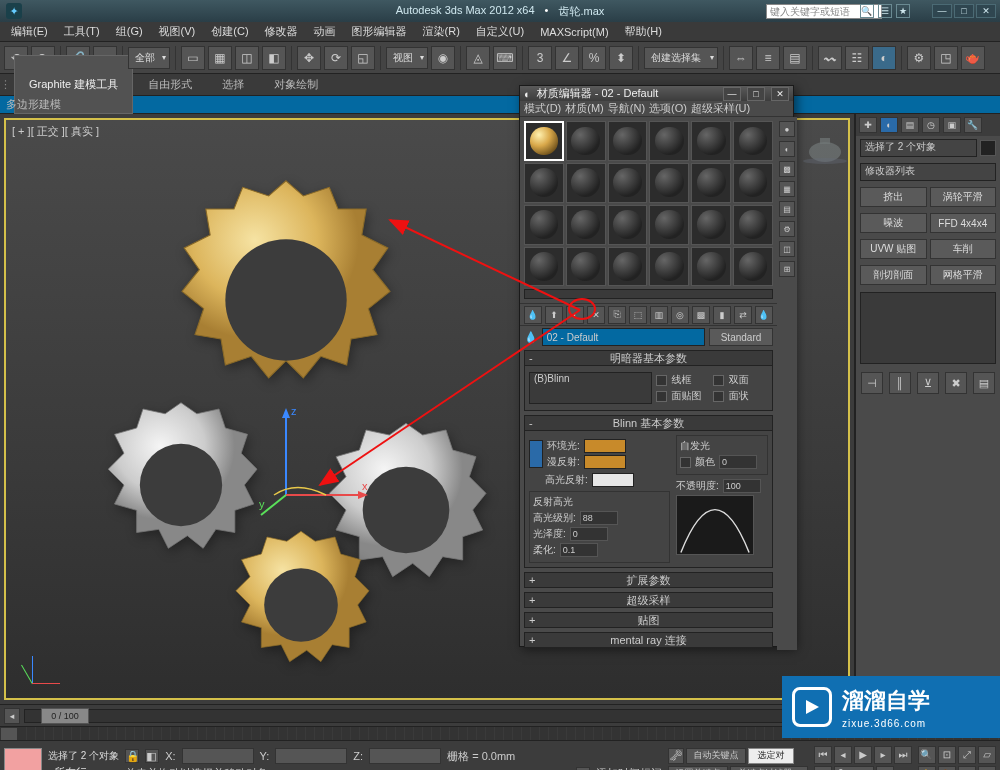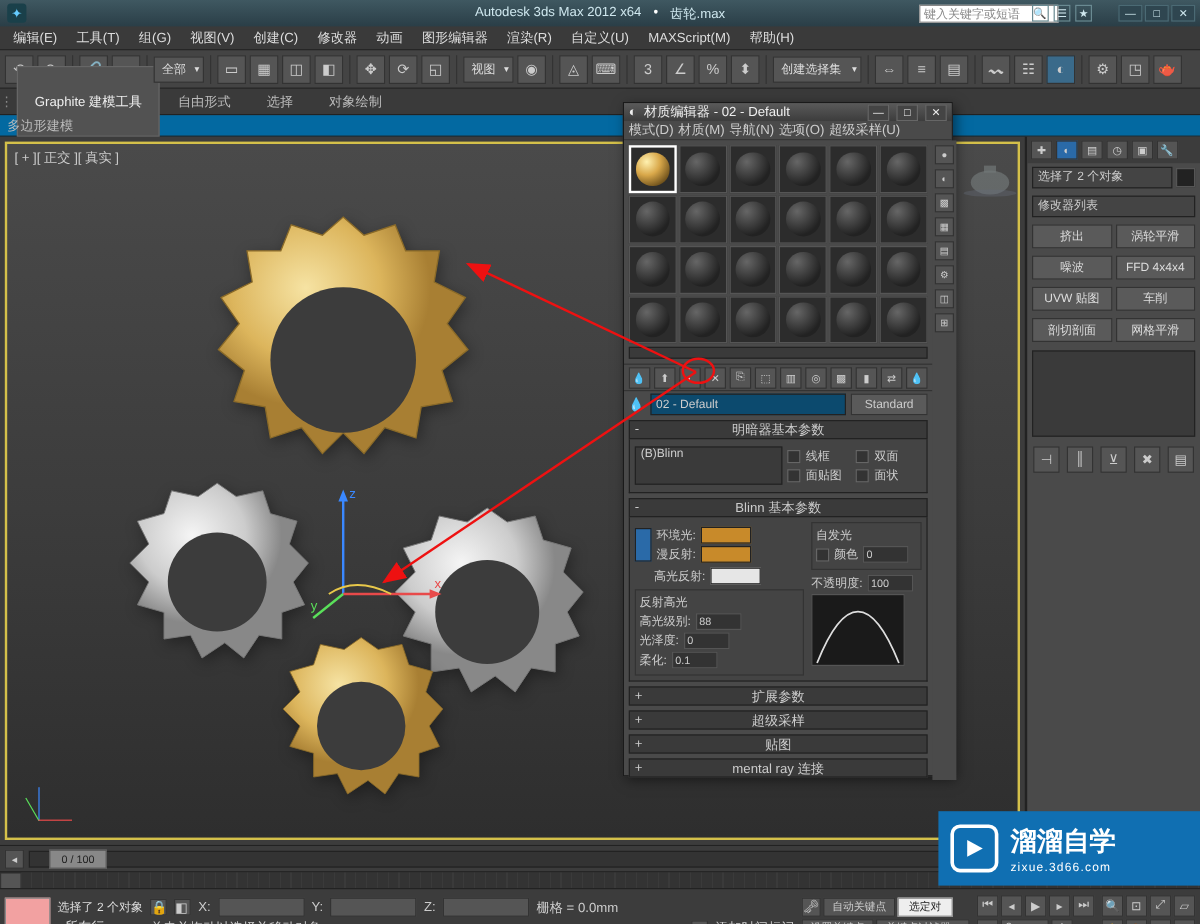--- a/index.html
+++ b/index.html
@@ -66,21 +66,21 @@
 .me-slots{padding:4px;background:#4a4a4a;border-bottom:1px solid #333}
 .me-grid{display:grid;grid-template-columns:repeat(6,1fr);gap:2px}
 .me-slot{aspect-ratio:1;background:#2c2c2c;border:1px solid #555;position:relative;overflow:hidden}
 .me-slot .ball{position:absolute;inset:12%;border-radius:50%;background:radial-gradient(circle at 32% 28%,#666,#222 70%)}
 .me-slot.sel{border:2px solid #fff}
 .me-slot.sel .ball{background:radial-gradient(circle at 32% 28%,#fff1b0,#d9a84a 40%,#6b4e1a 80%)}
 .me-scroll{height:10px;background:#3a3a3a;border:1px solid #222;margin-top:3px}
 .me-tb{height:22px;display:flex;align-items:center;gap:3px;padding:0 4px;border-bottom:1px solid #333}
 .me-tb span{width:18px;height:18px;background:#555;border:1px solid #333;display:flex;align-items:center;justify-content:center;font-size:9px}
 .me-name{height:22px;display:flex;align-items:center;gap:4px;padding:0 4px}
-.me-name .dd{flex:1;height:18px;background:#0c4a6e;border:1px solid #222;padding:0 4px;display:flex;align-items:center;font-size:10px}
+.me-name .dd{flex:1;height:18px;background:#0369a1;border:1px solid #222;padding:0 4px;display:flex;align-items:center;font-size:10px}
 .me-name .btn{width:64px;height:18px;background:#5a5a5a;border:1px solid #333;display:flex;align-items:center;justify-content:center;font-size:10px}
 .me-roll{background:#444;margin:2px 4px}
 .me-roll .hdr{height:16px;background:#3a3a3a;border:1px solid #222;display:flex;align-items:center;justify-content:center;font-size:10px;position:relative}
 .me-roll .hdr .pm{position:absolute;left:4px}
 .me-roll .body{padding:4px;border:1px solid #222;border-top:none}
 .me-row{display:flex;align-items:center;gap:4px;margin:2px 0}
 .me-lbl{font-size:10px;color:#ccc}
 .me-chk{width:11px;height:11px;background:#333;border:1px solid #666}
 .me-sw{width:42px;height:14px;border:1px solid #222}
 .me-spin{width:38px;height:14px;background:#333;border:1px solid #555;color:#ccc;font-size:9px;display:flex;align-items:center;padding:0 2px}

